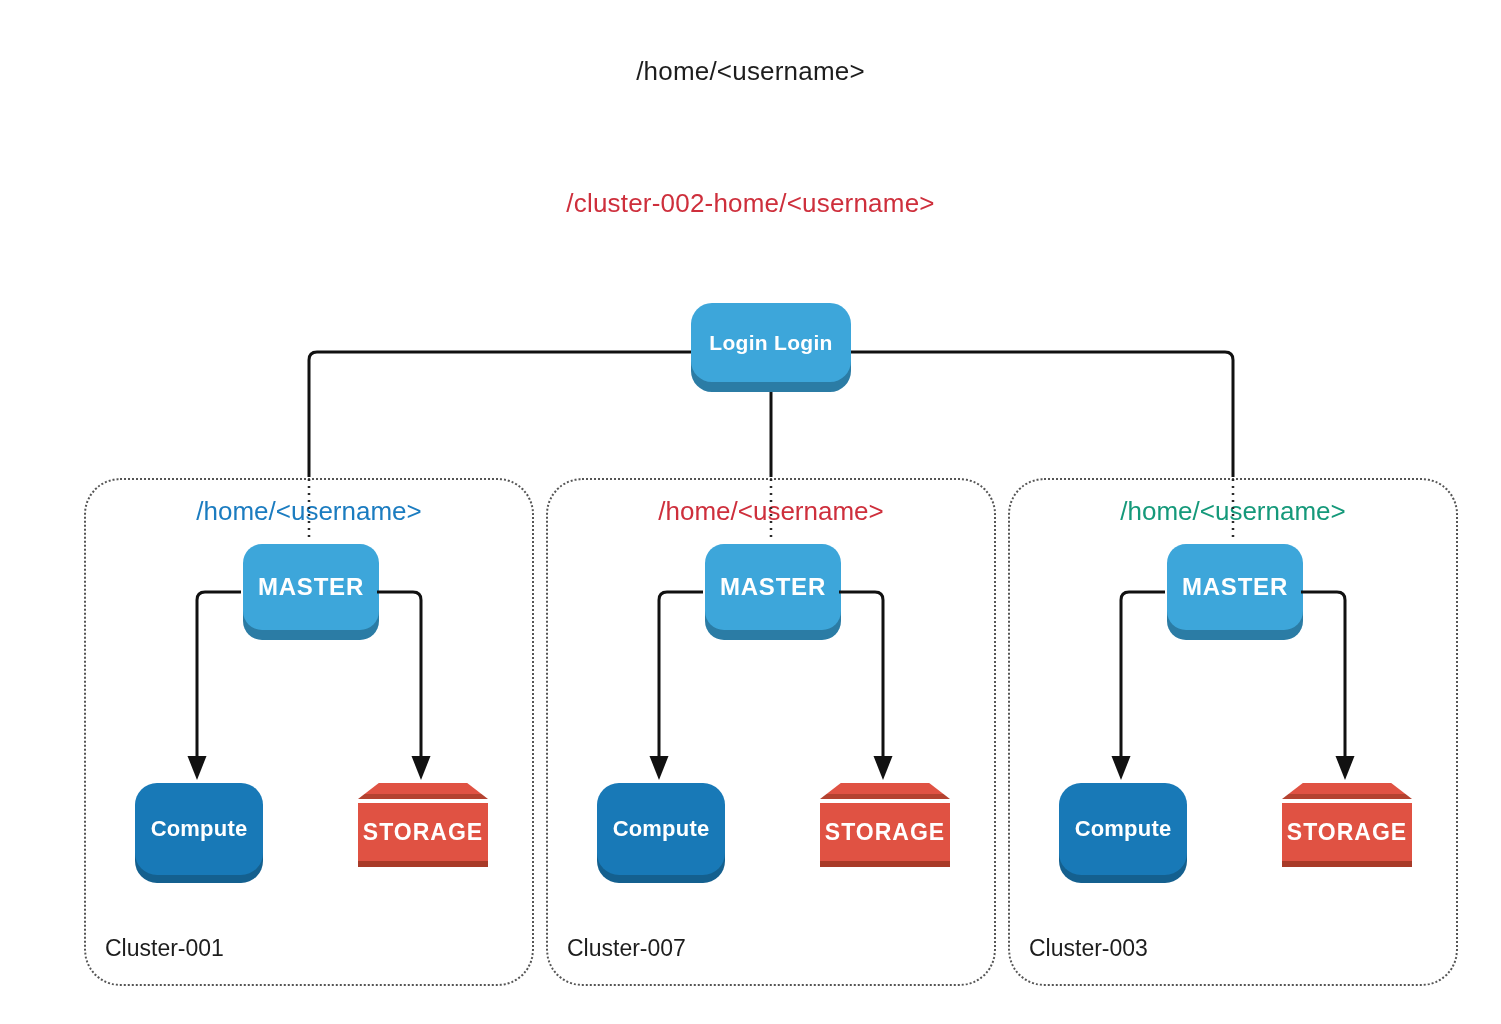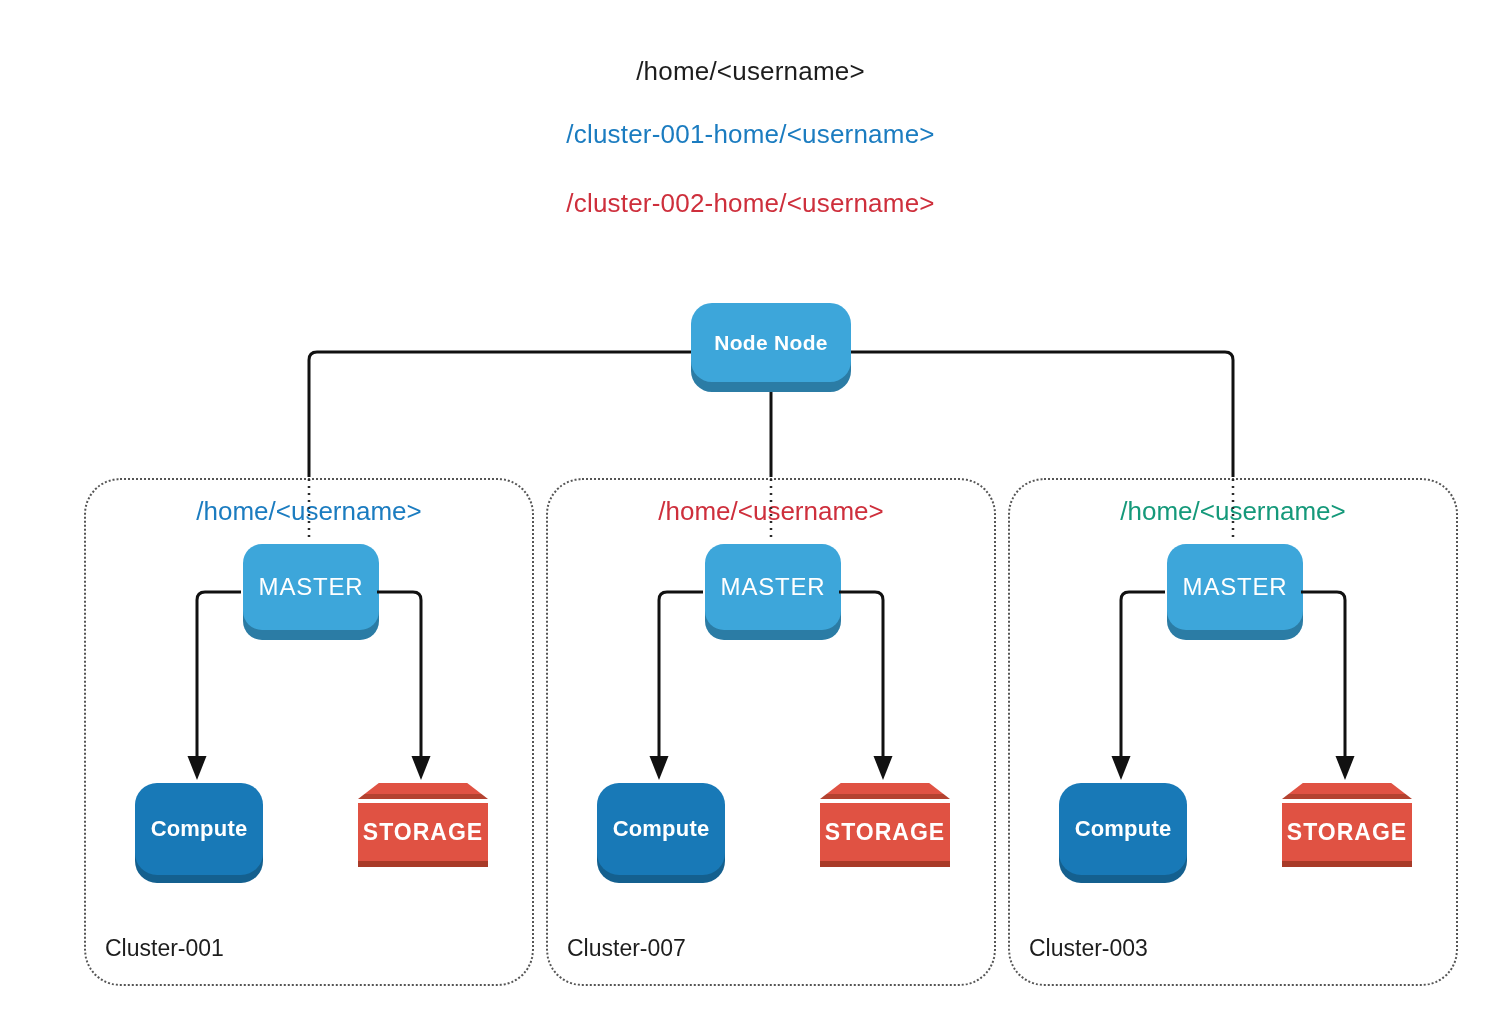--- a/index.html
+++ b/index.html
@@ -85,21 +85,21 @@
   .home-green { color: #15997a; }
 
   .master-node {
     position: absolute;
     left: 157px; top: 64px;
     width: 136px; height: 86px;
     background: #3da6da;
     border-radius: 19px;
     box-shadow: 0 10px 0 #2b7ca5;
     display: flex; align-items: center; justify-content: center;
-    color: #ffffff; font-weight: normal; font-size: 24px;
+    color: #ffffff; font-weight: bold; font-size: 24px;
     letter-spacing: 0.8px;
     z-index: 2;
   }
 
   .compute-node {
     position: absolute;
     left: 49px; top: 303px;
     width: 128px; height: 92px;
     background: #1879b7;
     border-radius: 22px;
@@ -139,21 +139,20 @@
     color: #1d1d1d;
     z-index: 2;
   }
 </style>
 </head>
 <body>
 
 <div class="canvas">
 
   <div class="path-title pt-0">/home/&lt;username&gt;</div>
-  <div class="path-title pt-1">/cluster-001-home/&lt;username&gt;</div>
   <div class="path-title pt-2">/cluster-002-home/&lt;username&gt;</div>
 
   <svg class="connectors" viewBox="0 0 1501 1024" xmlns="http://www.w3.org/2000/svg">
 
     <path class="solid-line" d="M 692 352 H 317 Q 309 352 309 360 V 477"></path>
     <path class="solid-line" d="M 850 352 H 1225 Q 1233 352 1233 360 V 477"></path>
     <path class="solid-line" d="M 771 382 V 477"></path>
 
     <path class="dotted-line" d="M 309 479 V 542"></path>
     <path class="dotted-line" d="M 771 479 V 542"></path>
@@ -169,21 +168,21 @@
     <polygon class="arrow-head" points="649.5,756 668.5,756 659,780"></polygon>
     <polygon class="arrow-head" points="873.5,756 892.5,756 883,780"></polygon>
 
     <path class="solid-line" d="M 1165 592 H 1129 Q 1121 592 1121 600 V 757"></path>
     <path class="solid-line" d="M 1301 592 H 1337 Q 1345 592 1345 600 V 757"></path>
     <polygon class="arrow-head" points="1111.5,756 1130.5,756 1121,780"></polygon>
     <polygon class="arrow-head" points="1335.5,756 1354.5,756 1345,780"></polygon>
   </svg>
 
   <div class="login-node">
-    <span>Node Node</span>
+    <span>Login Login</span>
   </div>
 
   <section class="cluster cluster-1">
     <div class="home-path home-blue">/home/&lt;username&gt;</div>
     <div class="master-node">
       <span>MASTER</span>
     </div>
     <div class="compute-node">
       <span>Compute</span>
     </div>

